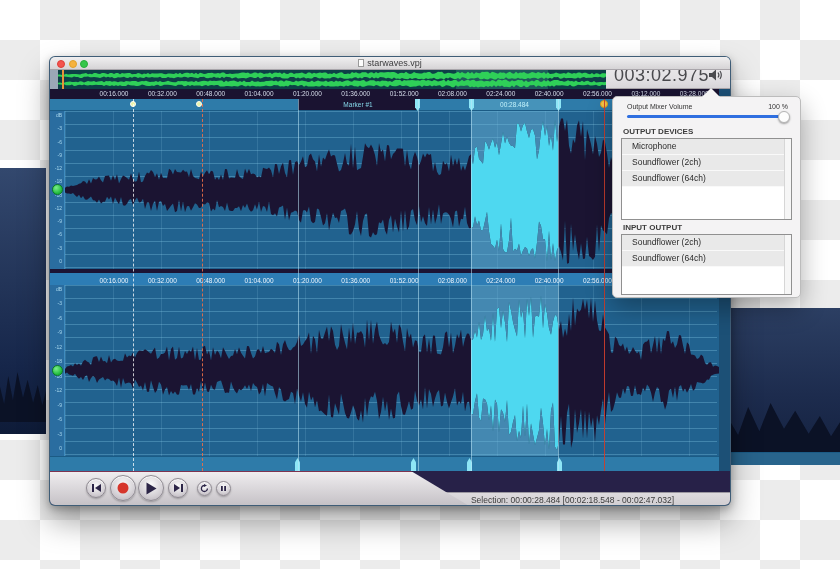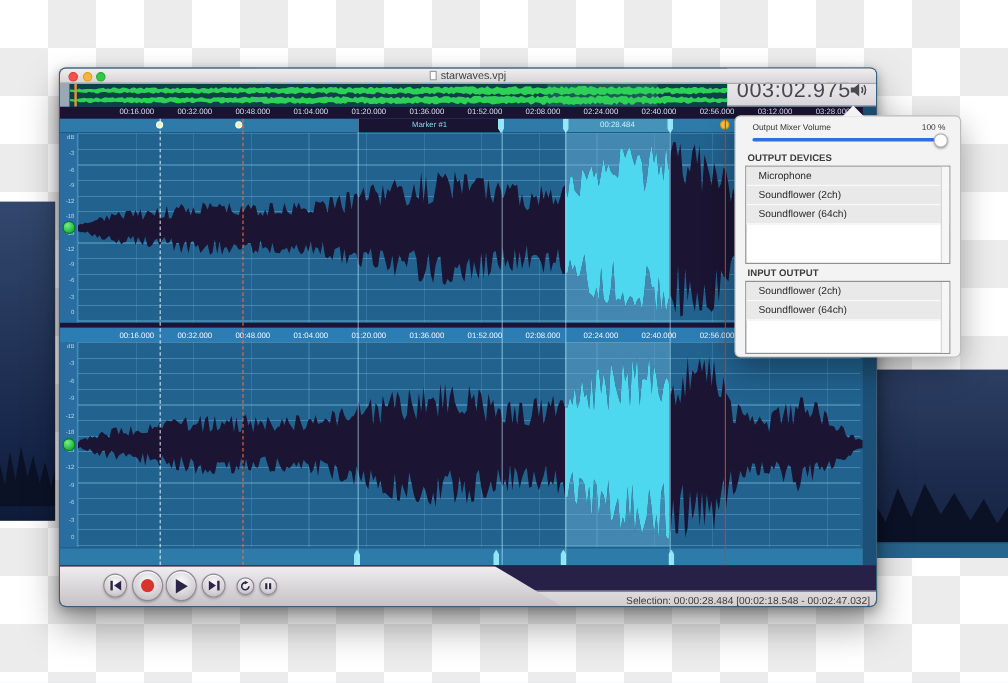--- a/index.html
+++ b/index.html
@@ -85,21 +85,21 @@
   .vguide{position:absolute;top:42px;height:372px;width:0;z-index:5}
   .vguide.region{border-left:1px solid rgba(190,232,248,.55)}
   .vguide.dashw{border-left:1px dashed rgba(255,255,255,.75)}
   .vguide.dashr{border-left:1px dashed rgba(235,110,70,.9)}
   .vguide.play{border-left:1.5px solid rgba(205,62,44,.92)}
   .scrollcol{position:absolute;left:669px;top:32px;width:13px;height:382px;background:#1c5076;z-index:6}
 
   .transport{position:absolute;left:0;top:414px;width:100%;height:36px;background:#272148;z-index:7}
   .statusbar{position:absolute;left:370px;right:0;top:21px;height:15px;
     background:linear-gradient(#dedbde,#cfccd0);border-top:1px solid #9b97a0;
-    text-align:right;font-size:8.5px;line-height:14px;color:#3b3b3b;padding-right:5px}
+    text-align:center;font-size:8.5px;line-height:14px;color:#3b3b3b;padding-right:5px}
   .tgray{position:absolute;left:0;top:0;width:421px;height:36px;
     background:linear-gradient(#efedef,#c3bfc4);border-top:1px solid #7c3350;
     clip-path:polygon(0 0,361px 0,421px 36px,0 36px)}
   .tbtn{position:absolute;border-radius:50%;border:1px solid #8f8a92;
     background:radial-gradient(circle at 50% 35%,#fafafa,#d3cfd4 62%,#b3aeb5);
     box-shadow:inset 0 1px 1px rgba(255,255,255,.9),0 1px 2px rgba(0,0,0,.25);
     display:flex;align-items:center;justify-content:center}
 
   
   #popover{position:absolute;left:612px;top:96px;width:189px;height:202px;z-index:30;

